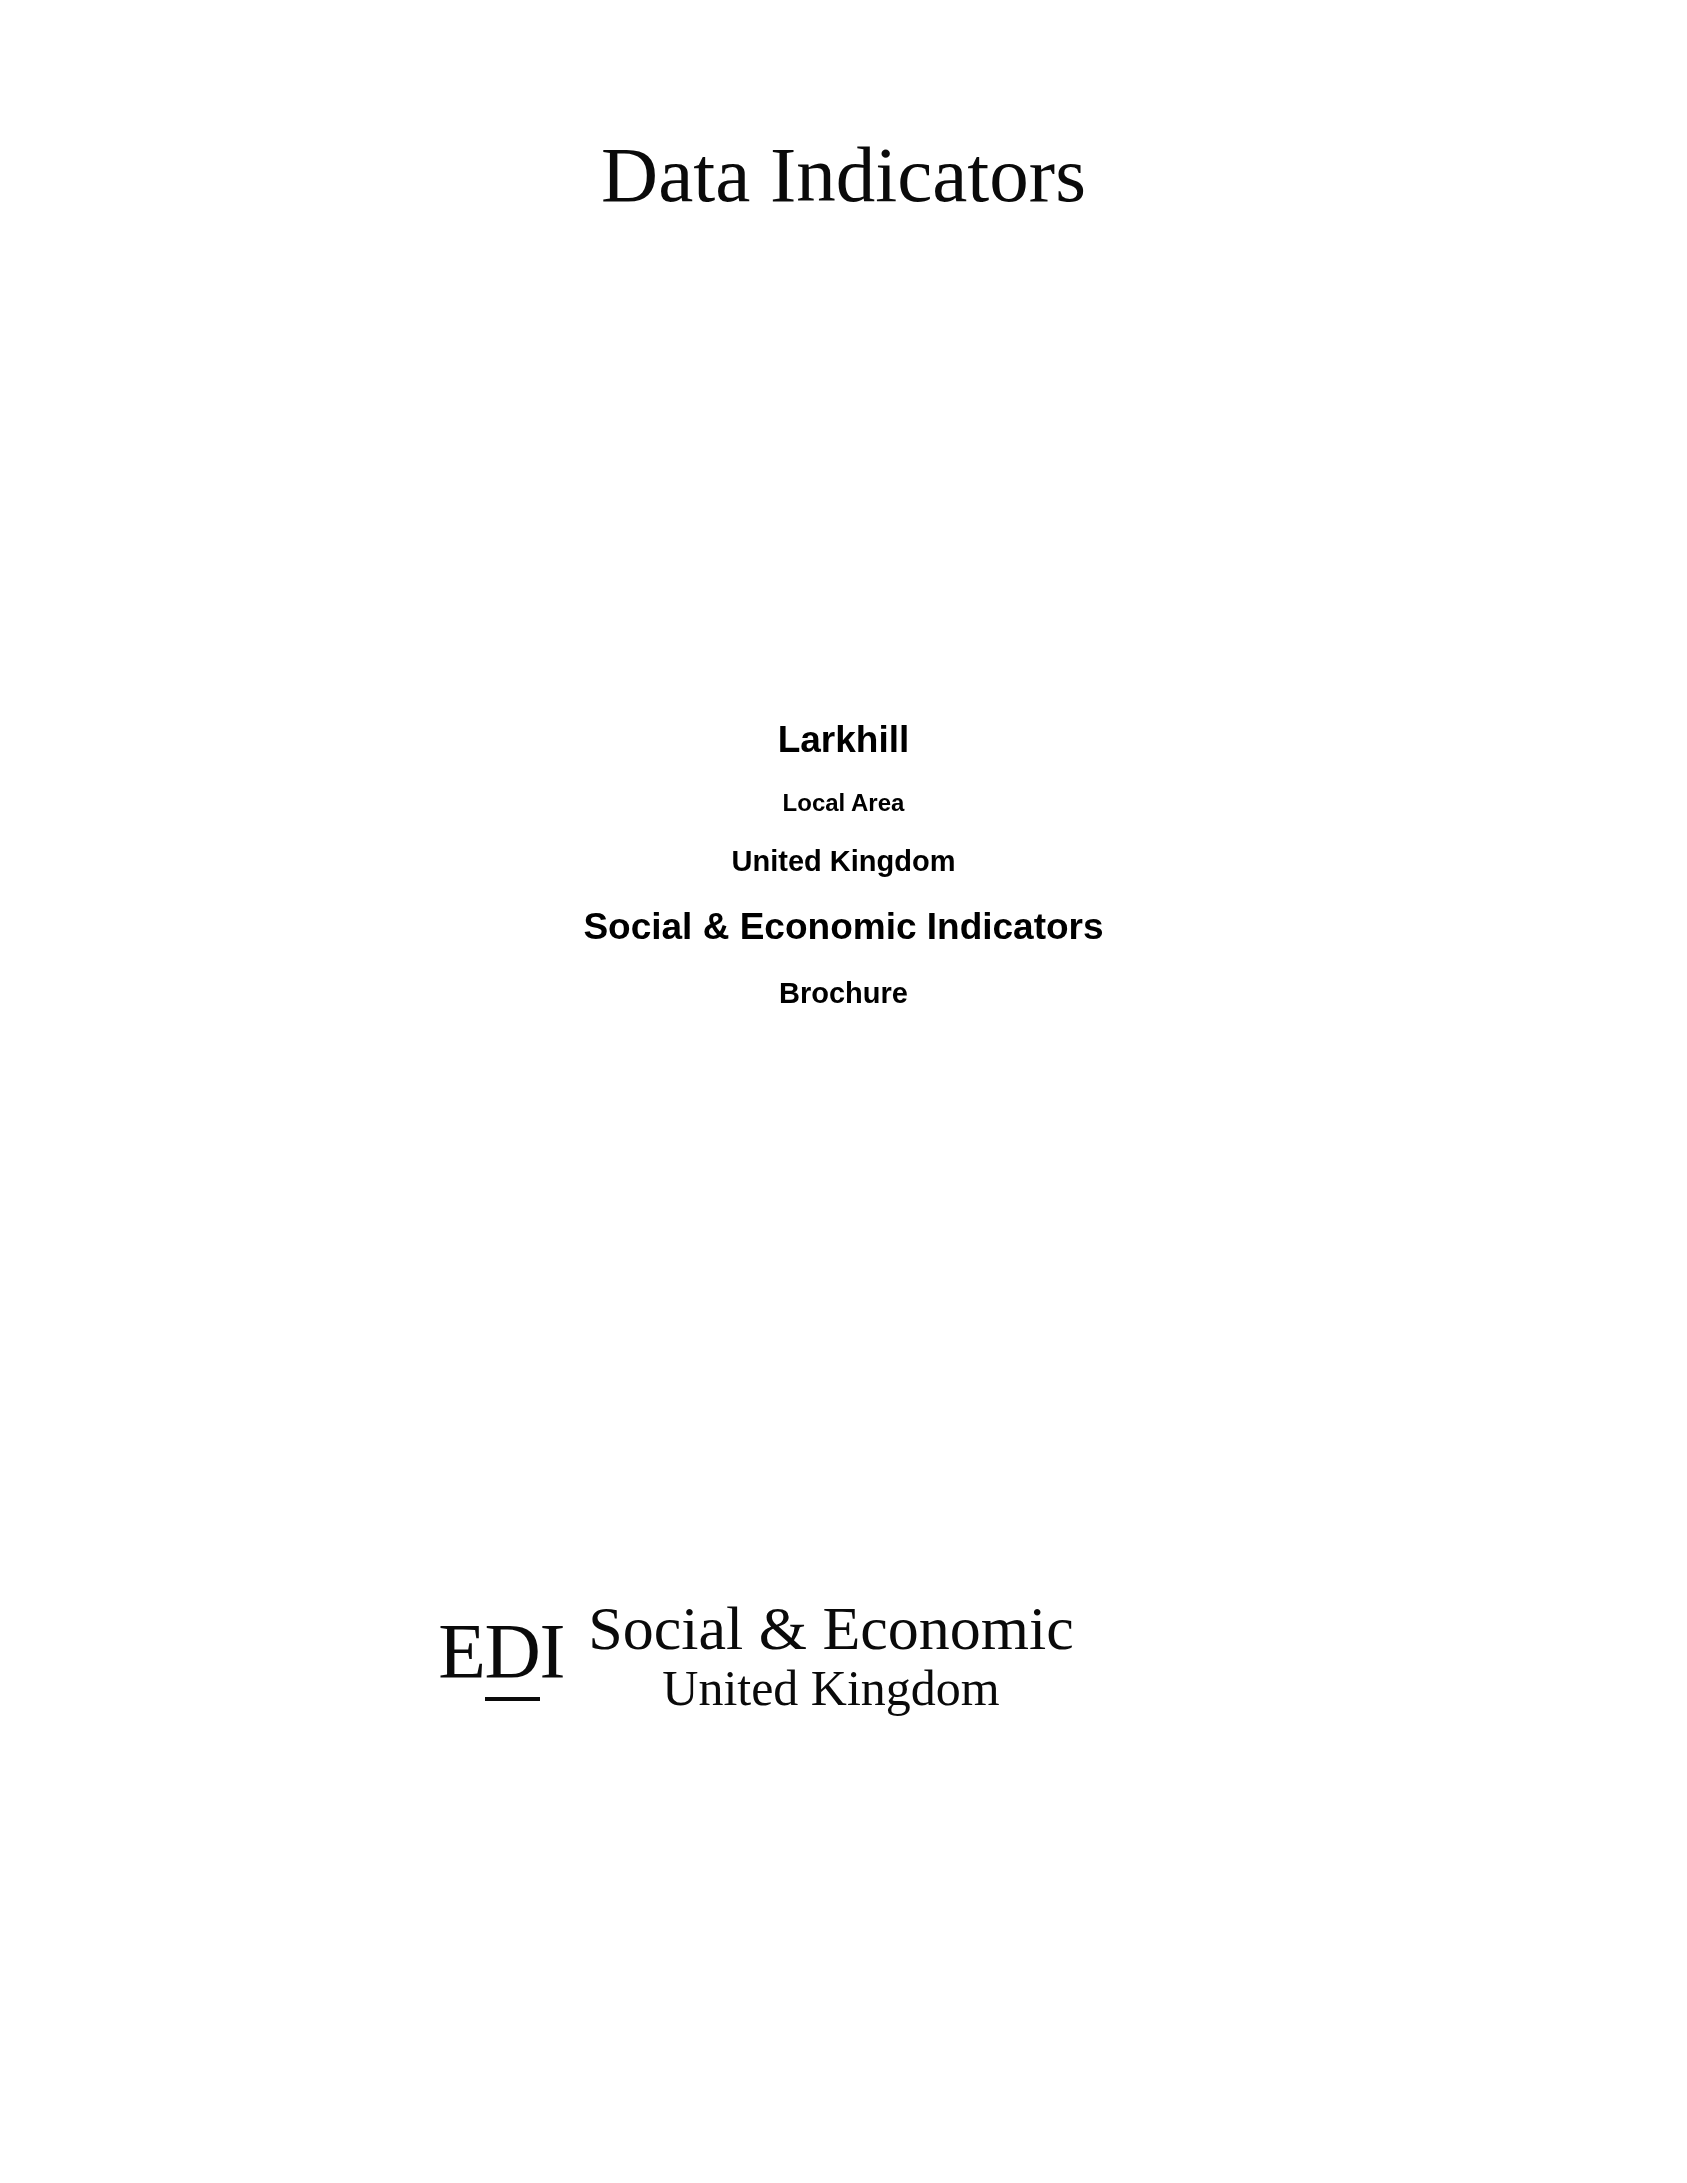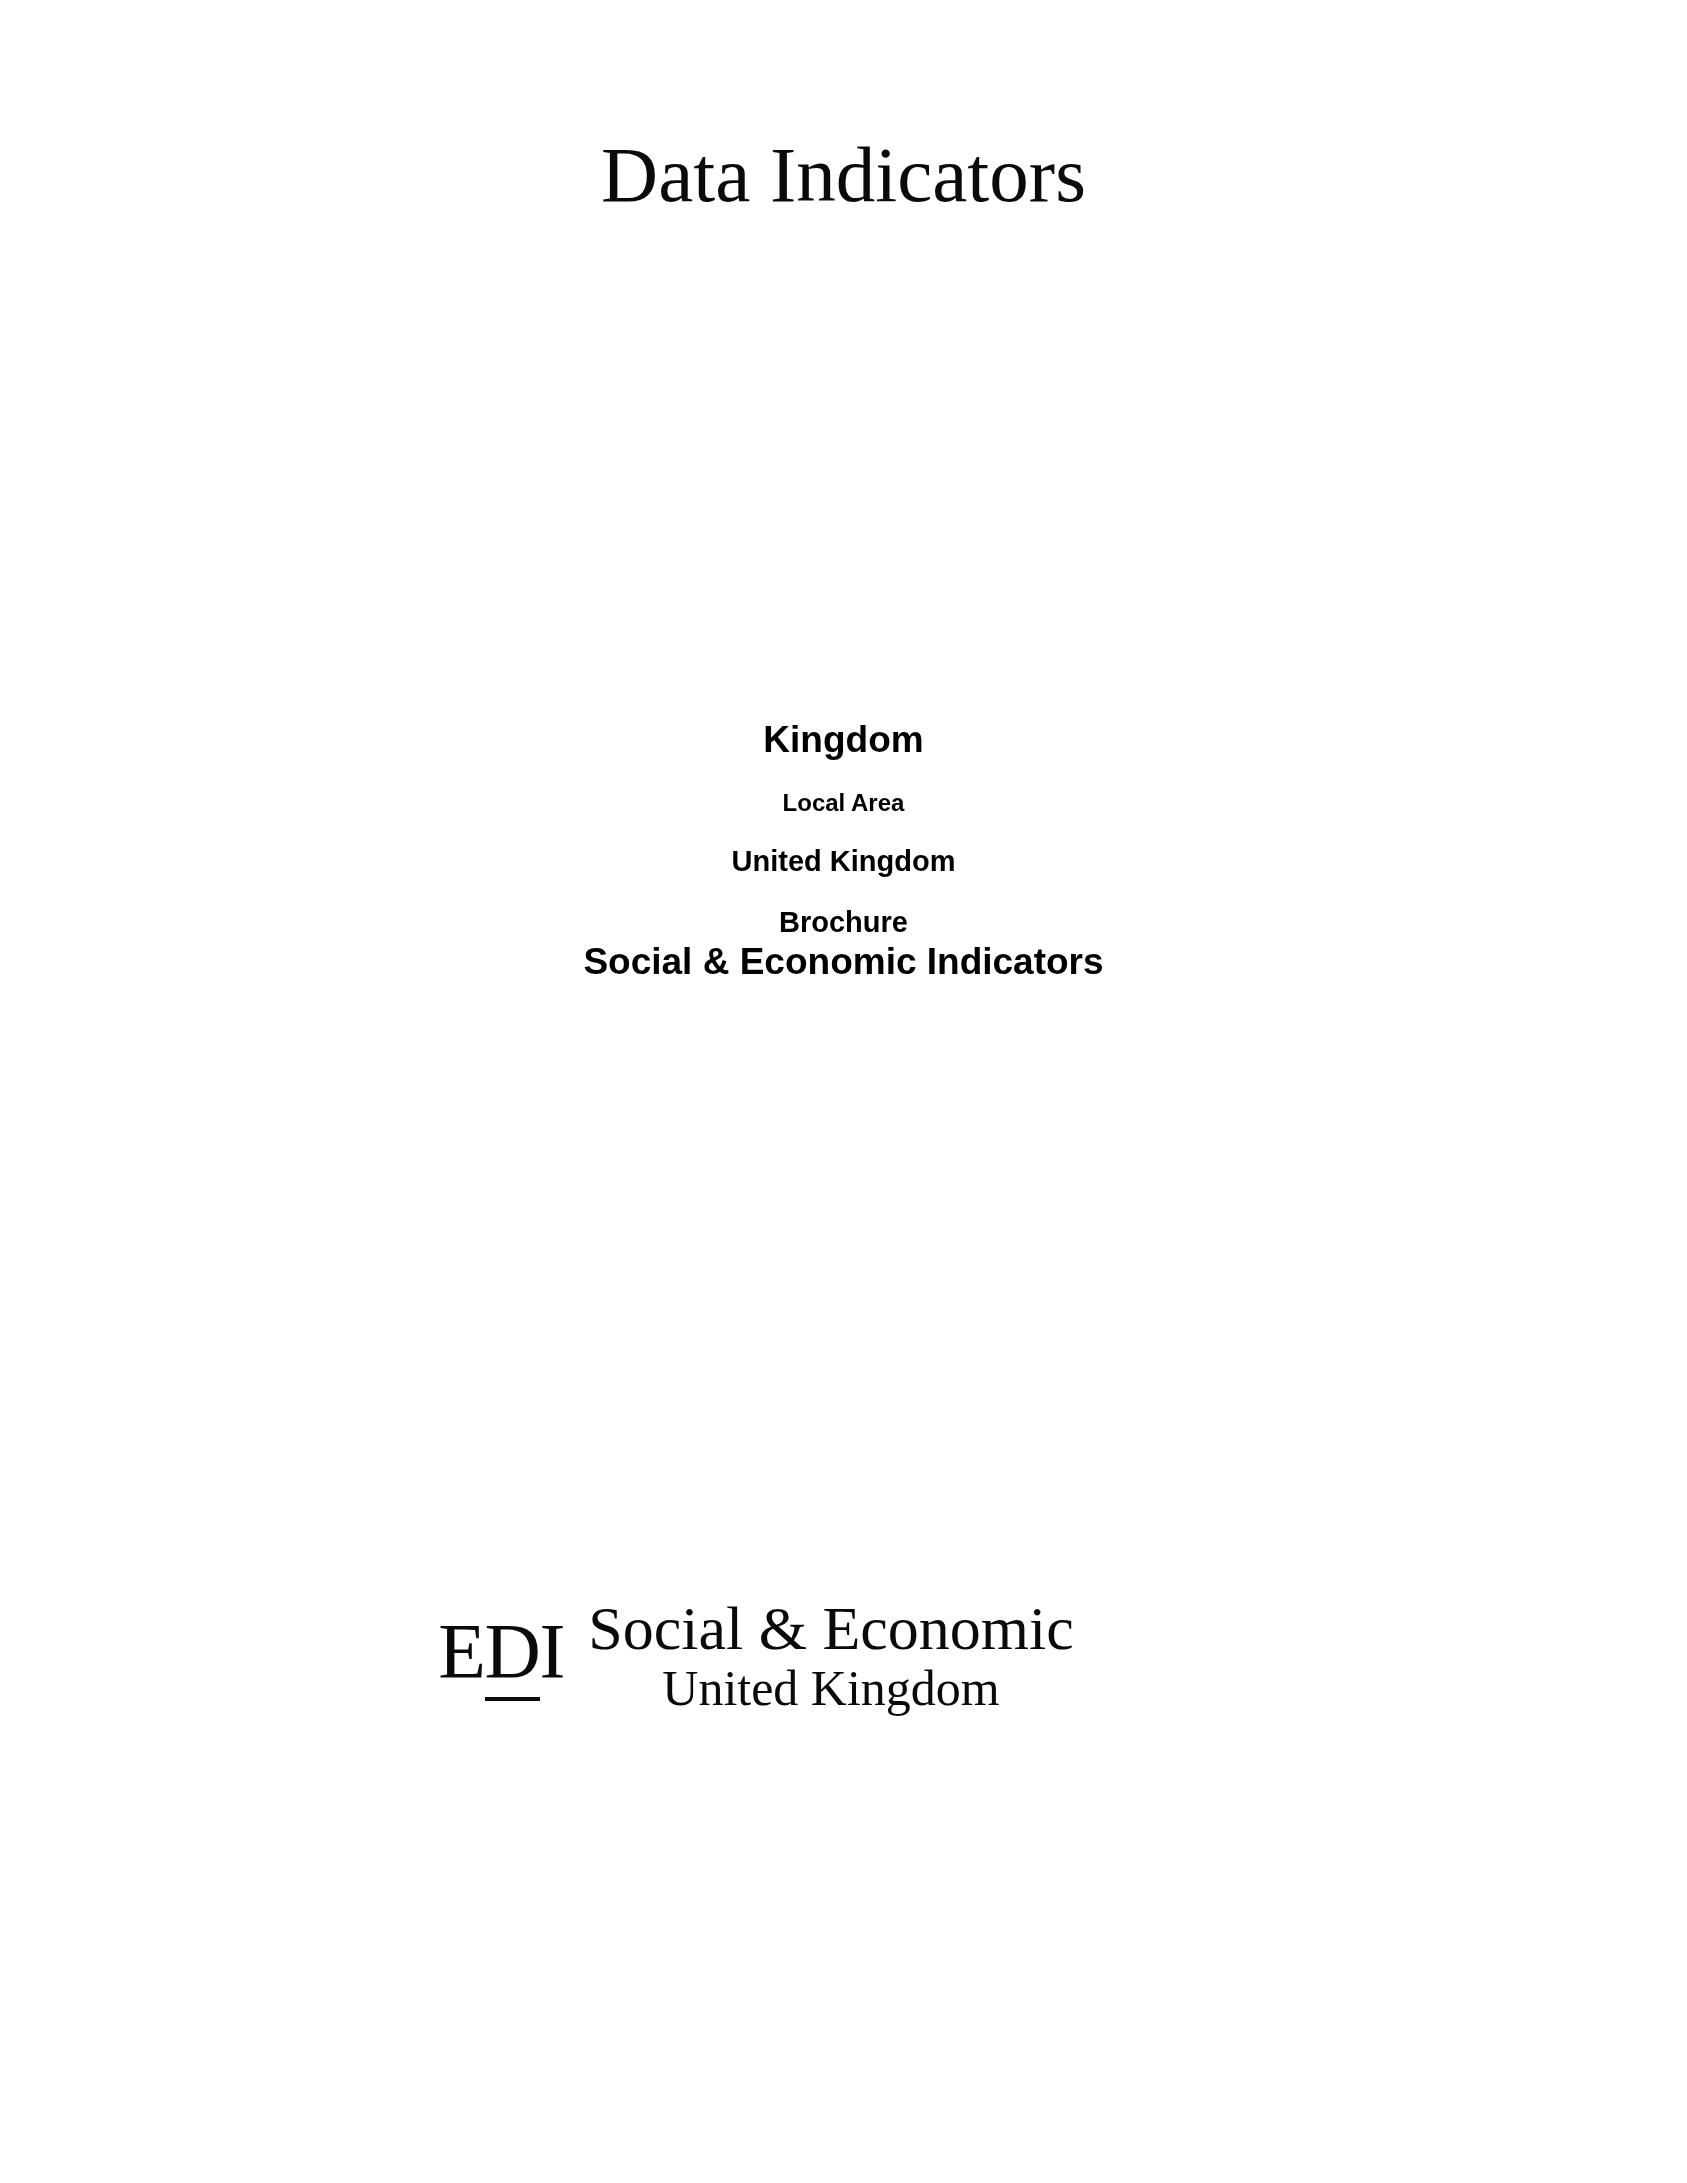--- a/index.html
+++ b/index.html
@@ -127,25 +127,25 @@
 </head>
 <body>
 
 <div class="page">
 
   <div class="masthead">
     <span class="masthead-line2">Data Indicators</span>
   </div>
 
   <div class="title-block">
-    <div class="line t-area-name">Kingdom</div>
+    <div class="line t-area-name">Larkhill</div>
     <div class="line t-area-type">Local Area</div>
     <div class="line t-country">United Kingdom</div>
+    <div class="line t-subject">Social &amp; Economic Indicators</div>
     <div class="line t-doctype">Brochure</div>
-    <div class="line t-subject">Social &amp; Economic Indicators</div>
   </div>
 
   <div class="footer-logo">
     <div class="edi-mark">
       <span>E</span><span class="underline-d">D</span><span>I</span>
     </div>
     <div class="edi-words">
       <span class="w1">Social &amp; Economic</span>
       <span class="w2">United Kingdom</span>
     </div>

